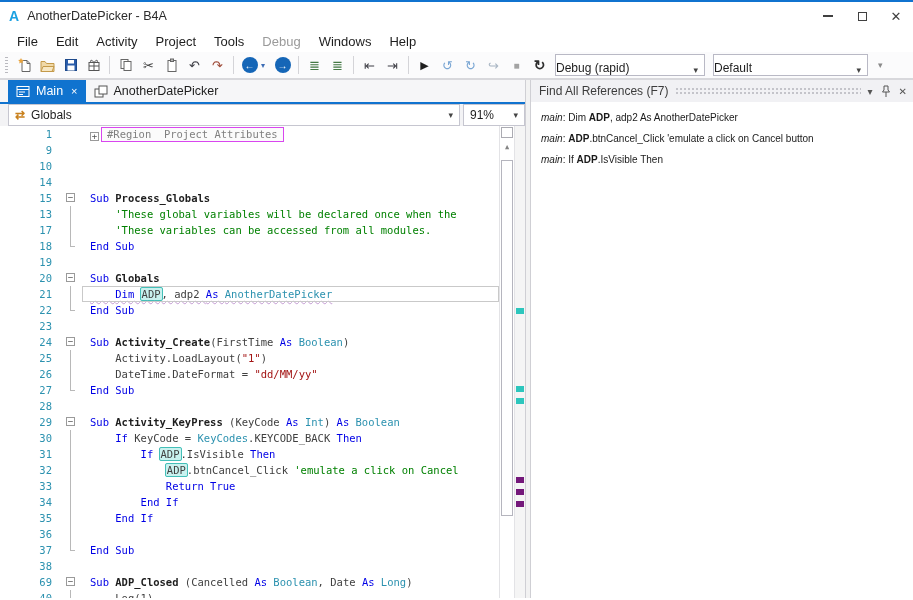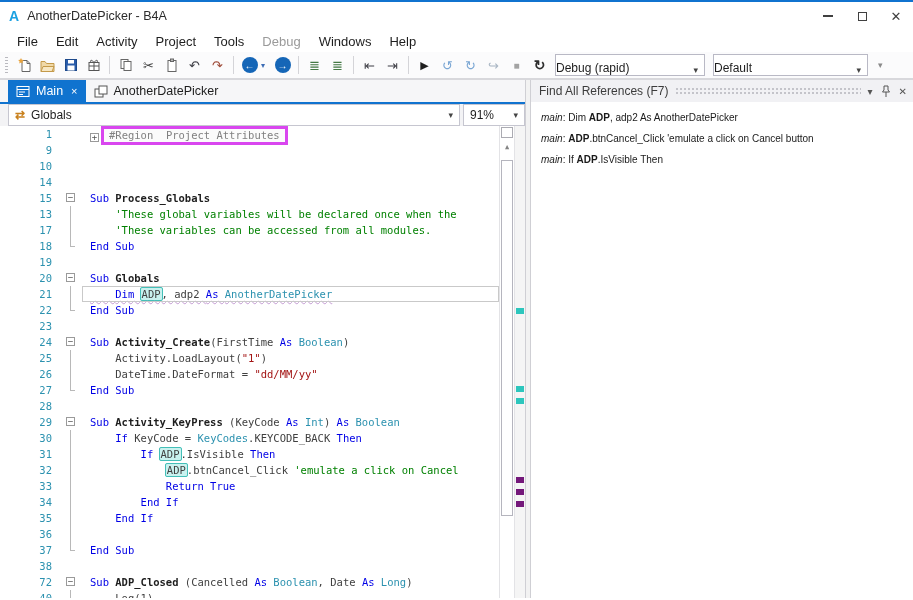--- a/index.html
+++ b/index.html
@@ -59,21 +59,21 @@
   .codec{flex:1;padding-left:8px;color:#404040;}
   .row.cur .codec{outline:1px solid #c9c9c9;outline-offset:-1px;}
   .fbox{position:absolute;left:2px;top:3px;width:9px;height:9px;border:1px solid #9a9a9a;background:#fff;
         font-size:9px;line-height:7px;text-align:center;color:#555;}
   .fline{position:absolute;left:6px;top:0;bottom:0;border-left:1px solid #b8b8b8;}
   .flend{position:absolute;left:6px;top:0;height:9px;width:5px;border-left:1px solid #b8b8b8;border-bottom:1px solid #b8b8b8;}
   .plusbox{display:inline-block;width:9px;height:9px;border:1px solid #9a9a9a;background:#fff;font-size:9px;
         line-height:7px;text-align:center;color:#555;margin-right:2px;vertical-align:-1px;}
   .k{color:#0000e6;} .t{color:#2b91af;} .c{color:#008000;} .s{color:#a31515;}
   .p{color:#404040;} .b{color:#1e1e1e;font-weight:bold;}
-  .r{display:inline-block;border:3px solid #d946ef;color:#808080;padding:0 5px;line-height:13px;background:#fbfbfb;}
+  .r{display:inline-block;border:1px solid #d946ef;color:#808080;padding:0 5px;line-height:13px;background:#fbfbfb;}
   .hl{background:#c9f2ef;border:1px solid #44bfb8;border-radius:2px;padding:0 1px;margin:0 -1px;}
   .wavy{text-decoration:underline;text-decoration-style:wavy;text-decoration-color:#c39bd3;
         text-underline-offset:2px;text-decoration-thickness:1px;margin-top:44px;}
   
   .vscroll{position:absolute;right:10px;top:0;bottom:0;width:16px;background:#fff;border-left:1px solid #e3e3e6;border-right:1px solid #e3e3e6;}
   .vs-handle{height:11px;margin:1px 1px 2px 1px;border:1px solid #ababb2;background:#fff;}
   .vs-up{height:14px;display:flex;align-items:center;justify-content:center;font-size:7px;color:#848484;}
   .vs-thumb{position:absolute;left:1px;right:1px;top:34px;height:356px;border:1px solid #b5b5be;background:#fff;}
   .markers{position:absolute;right:0;top:0;bottom:0;width:10px;background:#f5f5f5;}
   .mark{position:absolute;left:1px;width:8px;height:6px;}
@@ -257,21 +257,21 @@
             <div class="row"><div class="ln">29</div><div class="foldc"><span class="fbox">−</span></div><div class="codec"><span class="k">Sub </span><span class="b">Activity_KeyPress</span><span class="p"> (KeyCode </span><span class="k">As </span><span class="t">Int</span><span class="p">) </span><span class="k">As </span><span class="t">Boolean</span></div></div>
             <div class="row"><div class="ln">30</div><div class="foldc"><span class="fline"></span></div><div class="codec"><span class="p">    </span><span class="k">If </span><span class="p">KeyCode = </span><span class="t">KeyCodes</span><span class="p">.KEYCODE_BACK </span><span class="k">Then</span></div></div>
             <div class="row"><div class="ln">31</div><div class="foldc"><span class="fline"></span></div><div class="codec"><span class="p">        </span><span class="k">If </span><span class="hl">ADP</span><span class="p">.IsVisible </span><span class="k">Then</span></div></div>
             <div class="row"><div class="ln">32</div><div class="foldc"><span class="fline"></span></div><div class="codec"><span class="p">            </span><span class="hl">ADP</span><span class="p">.btnCancel_Click </span><span class="c">'emulate a click on Cancel</span></div></div>
             <div class="row"><div class="ln">33</div><div class="foldc"><span class="fline"></span></div><div class="codec"><span class="p">            </span><span class="k">Return True</span></div></div>
             <div class="row"><div class="ln">34</div><div class="foldc"><span class="fline"></span></div><div class="codec"><span class="p">        </span><span class="k">End If</span></div></div>
             <div class="row"><div class="ln">35</div><div class="foldc"><span class="fline"></span></div><div class="codec"><span class="p">    </span><span class="k">End If</span></div></div>
             <div class="row"><div class="ln">36</div><div class="foldc"><span class="fline"></span></div></div>
             <div class="row"><div class="ln">37</div><div class="foldc"><span class="flend"></span></div><div class="codec"><span class="k">End Sub</span></div></div>
             <div class="row"><div class="ln">38</div><div class="foldc"></div><div class="codec"></div></div>
-            <div class="row"><div class="ln">72</div><div class="foldc"><span class="fbox">−</span></div><div class="codec"><span class="k">Sub </span><span class="b">ADP_Closed</span><span class="p"> (Cancelled </span><span class="k">As </span><span class="t">Boolean</span><span class="p">, Date </span><span class="k">As </span><span class="t">Long</span><span class="p">)</span></div></div>
+            <div class="row"><div class="ln">69</div><div class="foldc"><span class="fbox">−</span></div><div class="codec"><span class="k">Sub </span><span class="b">ADP_Closed</span><span class="p"> (Cancelled </span><span class="k">As </span><span class="t">Boolean</span><span class="p">, Date </span><span class="k">As </span><span class="t">Long</span><span class="p">)</span></div></div>
             <div class="row"><div class="ln">40</div><div class="foldc"><span class="fline"></span></div><div class="codec"><span class="p">    Log(1)</span></div></div>
           </div>
         <div class="vscroll">
           <div class="vs-handle"></div>
           <div class="vs-up">▲</div>
           <div class="vs-thumb"></div>
         </div>
         <div class="markers" id="markers">
             <div class="mark" style="top: 182px; background: rgb(45, 198, 189);"></div>
             <div class="mark" style="top: 260px; background: rgb(45, 198, 189);"></div>

